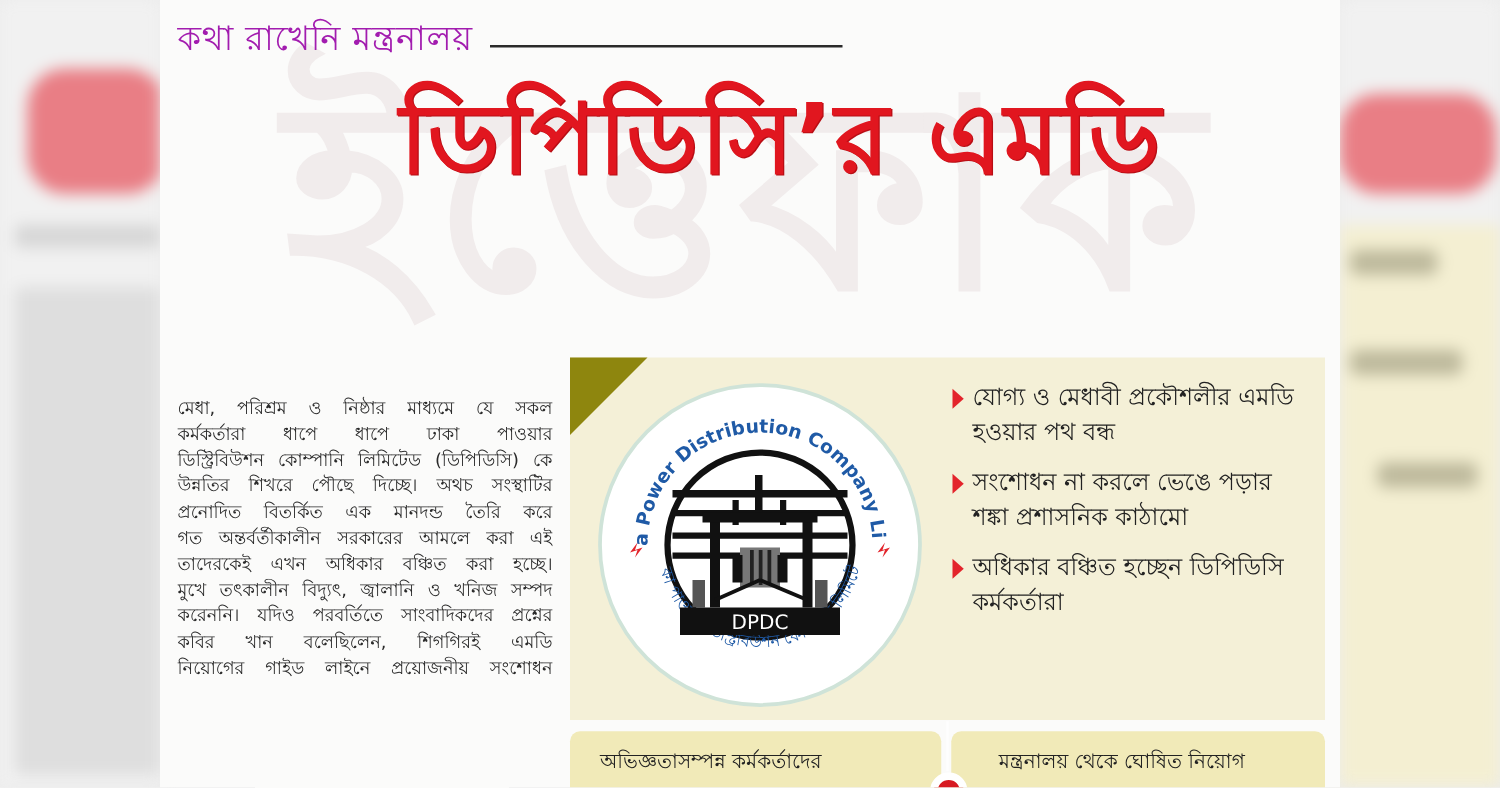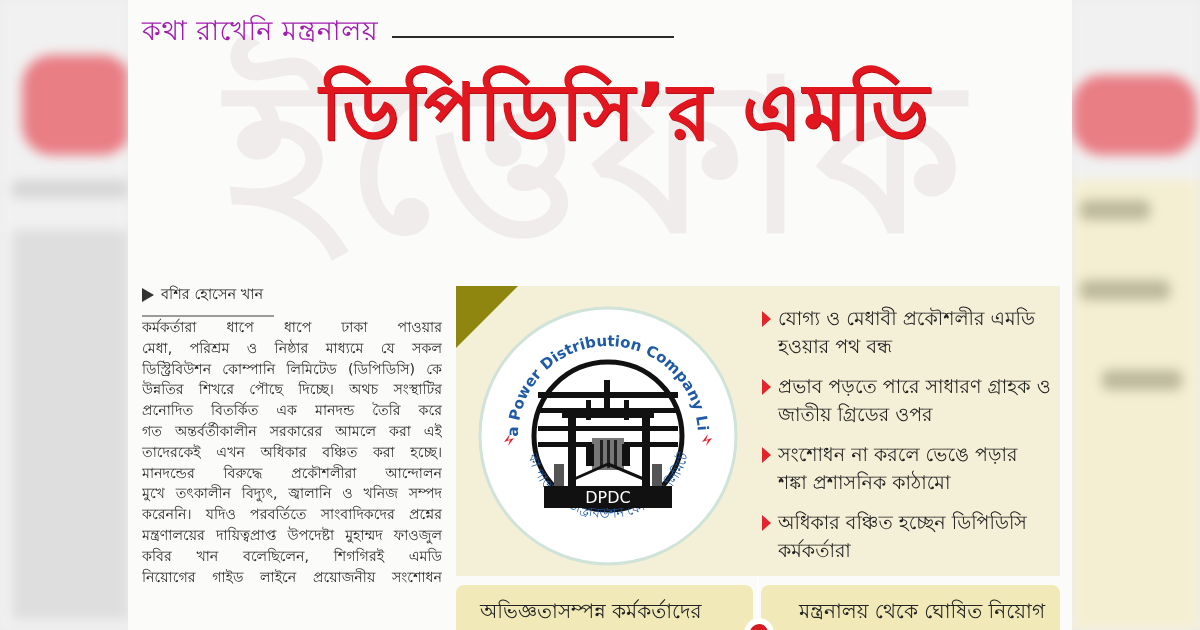--- a/index.html
+++ b/index.html
@@ -45,21 +45,21 @@
 
   .bullets { position: absolute; left: 306px; top: 18px; width: 290px; }
   .bullet { display: flex; align-items: flex-start; margin-bottom: 12px; justify-content: flex-end; }
   .bullet-marker { flex: none; width: 0; height: 0; border-top: 8px solid transparent; border-bottom: 8px solid transparent; border-left: 9px solid #e3242b; margin-top: 7px; margin-right: 7px; }
   .bullet-text { font-size: 19px; line-height: 28px; color: #222; }
 
   
   .bottom-box { position: absolute; top: 585px; height: 60px; background: #f1eab8; border-radius: 8px 8px 0 0; }
   .bottom-left { left: 328px; width: 297px; }
   .bottom-right { left: 633px; width: 299px; }
-  .bottom-text { position: absolute; top: 11px; font-size: 20px; color: #222; white-space: nowrap; }
+  .bottom-text { position: absolute; top: 11px; font-size: 16px; color: #222; white-space: nowrap; }
   .bottom-left .bottom-text { left: 24px; }
   .bottom-right .bottom-text { left: 38px; }
   .divider-line { position: absolute; left: 629px; top: 577px; width: 2px; height: 40px; background: #fff; opacity: .8; }
   .red-dot { position: absolute; left: 616px; top: 618px; width: 30px; height: 30px; border-radius: 50%; background: #d71a22; border: 6px solid #fff; }
 </style>
 </head>
 <body>
 
 <div class="side side-left">
   <div class="blob-red" style="left:22px;top:55px;width:110px;height:100px;"></div>
@@ -80,37 +80,31 @@
 
   <div class="kicker">
     <span class="kicker-text">কথা রাখেনি মন্ত্রনালয়</span>
     <span class="kicker-rule"></span>
   </div>
 
   <h1 class="headline">
     <span class="line line1">ডিপিডিসি’র এমডি</span>
   </h1>
 
-  <div class="byline">
-    <span class="byline-arrow"></span>
-    <span class="byline-name">বশির হোসেন খান</span>
-  </div>
 
   <div class="body-col">
+    <p>মেধা, পরিশ্রম ও নিষ্ঠার মাধ্যমে যে সকল</p>
     <p>কর্মকর্তারা ধাপে ধাপে ঢাকা পাওয়ার</p>
-    <p>মেধা, পরিশ্রম ও নিষ্ঠার মাধ্যমে যে সকল</p>
     <p>ডিস্ট্রিবিউশন কোম্পানি লিমিটেড (ডিপিডিসি) কে</p>
     <p>উন্নতির শিখরে পৌছে দিচ্ছে। অথচ সংস্থাটির</p>
     <p>প্রনোদিত বিতর্কিত এক মানদন্ড তৈরি করে</p>
     <p>গত অন্তর্বর্তীকালীন সরকারের আমলে করা এই</p>
     <p>তাদেরকেই এখন অধিকার বঞ্চিত করা হচ্ছে।</p>
-    <p>মানদন্ডের বিরুদ্ধে প্রকৌশলীরা আন্দোলন</p>
     <p>মুখে তৎকালীন বিদ্যুৎ, জ্বালানি ও খনিজ সম্পদ</p>
     <p>করেননি। যদিও পরবর্তিতে সাংবাদিকদের প্রশ্নের</p>
-    <p>মন্ত্রণালয়ের দায়িত্বপ্রাপ্ত উপদেষ্টা মুহাম্মদ ফাওজুল</p>
     <p>কবির খান বলেছিলেন, শিগগিরই এমডি</p>
     <p>নিয়োগের গাইড লাইনে প্রয়োজনীয় সংশোধন</p>
   </div>
 
   <div class="panel">
     <div class="panel-corner"></div>
 
     <svg class="logo" viewBox="0 0 264 264">
       <defs>
         <path id="arcTop" d="M 42 132 A 90 90 0 0 1 222 132"></path>
@@ -154,24 +148,20 @@
       <text x="132" y="199" text-anchor="middle" font-family="DejaVu Sans, sans-serif" font-size="16" fill="#ffffff">DPDC</text>
     </svg>
 
     <div class="bullets">
       <div class="bullet">
         <span class="bullet-marker"></span>
         <span class="bullet-text">যোগ্য ও মেধাবী প্রকৌশলীর এমডি হওয়ার পথ বন্ধ</span>
       </div>
       <div class="bullet">
         <span class="bullet-marker"></span>
-        <span class="bullet-text">প্রভাব পড়তে পারে সাধারণ গ্রাহক ও জাতীয় গ্রিডের ওপর</span>
-      </div>
-      <div class="bullet">
-        <span class="bullet-marker"></span>
         <span class="bullet-text">সংশোধন না করলে ভেঙে পড়ার শঙ্কা প্রশাসনিক কাঠামো</span>
       </div>
       <div class="bullet">
         <span class="bullet-marker"></span>
         <span class="bullet-text">অধিকার বঞ্চিত হচ্ছেন ডিপিডিসি কর্মকর্তারা</span>
       </div>
     </div>
   </div>
 
   <div class="divider-line"></div>

